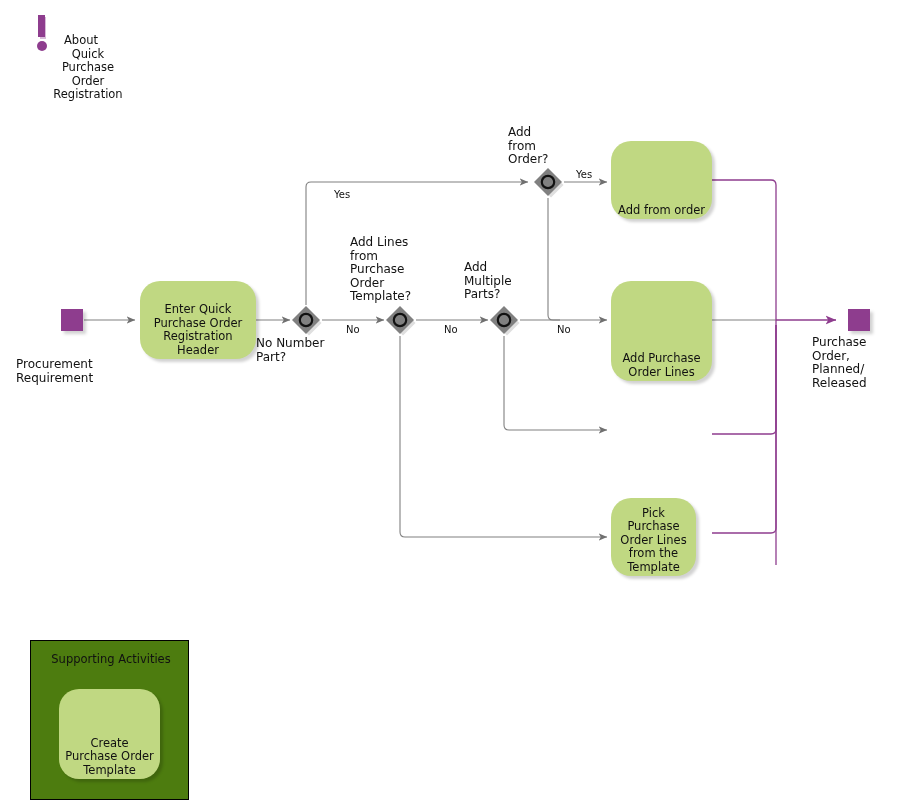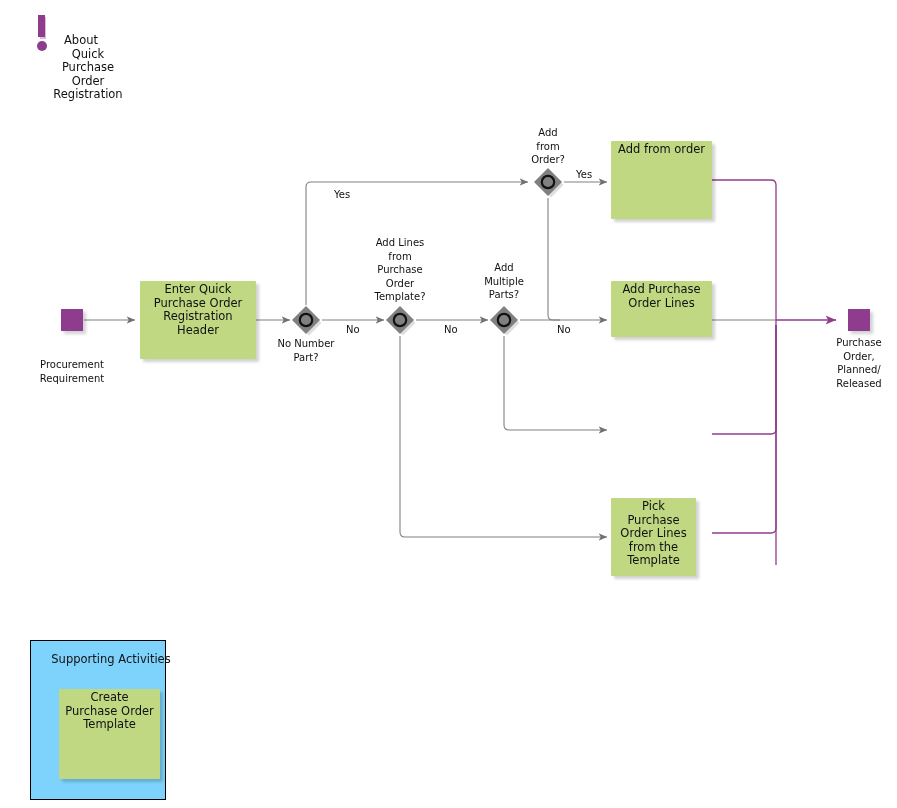--- a/index.html
+++ b/index.html
@@ -9,63 +9,63 @@
     color:#1a1a1a;
   }
   #canvas{position:absolute;left:0;top:0;width:897px;height:808px;}
   svg.layer{position:absolute;left:0;top:0;width:897px;height:808px;pointer-events:none;}
 
   .node{position:absolute;}
 
   
   .activity{
     background:#c0d882;
-    border-radius:1px;
+    border-radius:20px;
     box-shadow:3px 3px 3px rgba(0,0,0,0.18);
-    display:flex;align-items:flex-start;justify-content:center;
+    display:flex;align-items:flex-end;justify-content:center;
     text-align:center;
     font-size:11.5px;
     line-height:13.5px;
     color:#111;
     padding:2px 4px;
     box-sizing:border-box;
   }
 
   
   .terminator{
     background:#8e3d8e;
     width:22px;height:22px;
     box-shadow:3px 3px 3px rgba(0,0,0,0.18);
   }
 
   
   .gateway{width:32px;height:32px;}
 
   
   .label{
-    position:absolute;text-align:center;font-size:10px;line-height:13.5px;
+    position:absolute;font-size:12px;line-height:13.5px;
     color:#111;white-space:pre-line;
   }
   .edge-label{
     position:absolute;font-size:10px;line-height:13px;color:#111;
   }
 
   
   #about-note{position:absolute;left:28px;top:14px;width:120px;}
   #about-note .bang{position:absolute;left:8px;top:0px;}
   #about-note .txt{
     position:absolute;left:0px;top:20px;width:120px;text-align:center;
     font-size:11.5px;line-height:13.5px;color:#111;white-space:pre-line;
   }
   #about-note .txt .first{display:block;margin-left:36px;text-align:left;}
 
   
   #supporting-box{
-    position:absolute;left:30px;top:640px;width:136px;height:160px;
-    border:1.5px solid #000;background:#7dd3fc;box-sizing:border-box;
+    position:absolute;left:30px;top:640px;width:159px;height:160px;
+    border:1.5px solid #000;background:#4d7c0f;box-sizing:border-box;
   }
   #supporting-title{
     position:absolute;left:0;top:11px;width:160px;text-align:center;
     font-size:11.5px;color:#111;
   }
 </style>
 </head>
 <body>
 
 <div id="canvas">
@@ -182,21 +182,21 @@
   <div class="edge-label" style="left:334px;top:188px;">Yes</div>
   <div class="edge-label" style="left:576px;top:168px;">Yes</div>
   <div class="edge-label" style="left:346px;top:323px;">No</div>
   <div class="edge-label" style="left:444px;top:323px;">No</div>
   <div class="edge-label" style="left:557px;top:323px;">No</div>
 
   <div class="node activity" style="left:611px;top:141px;width:101px;height:78px;">
     <span>Add from order</span>
   </div>
 
-  <div class="node activity" style="left:611px;top:281px;width:101px;height:56px;">
+  <div class="node activity" style="left:611px;top:281px;width:101px;height:100px;">
     <span>Add Purchase
 Order Lines</span>
   </div>
 
 
   <div class="node activity" style="left:611px;top:498px;width:85px;height:78px;">
     <span>Pick Purchase
 Order Lines
 from the
 Template</span>

